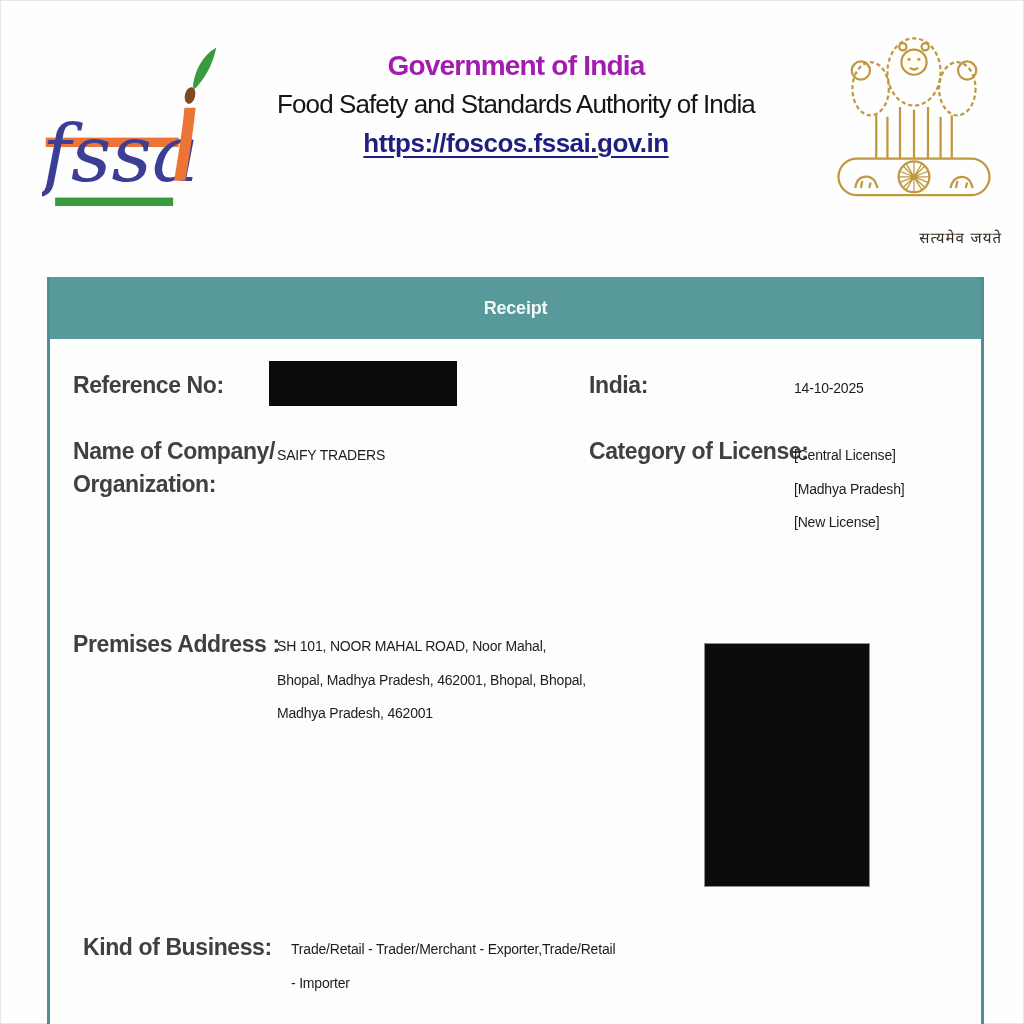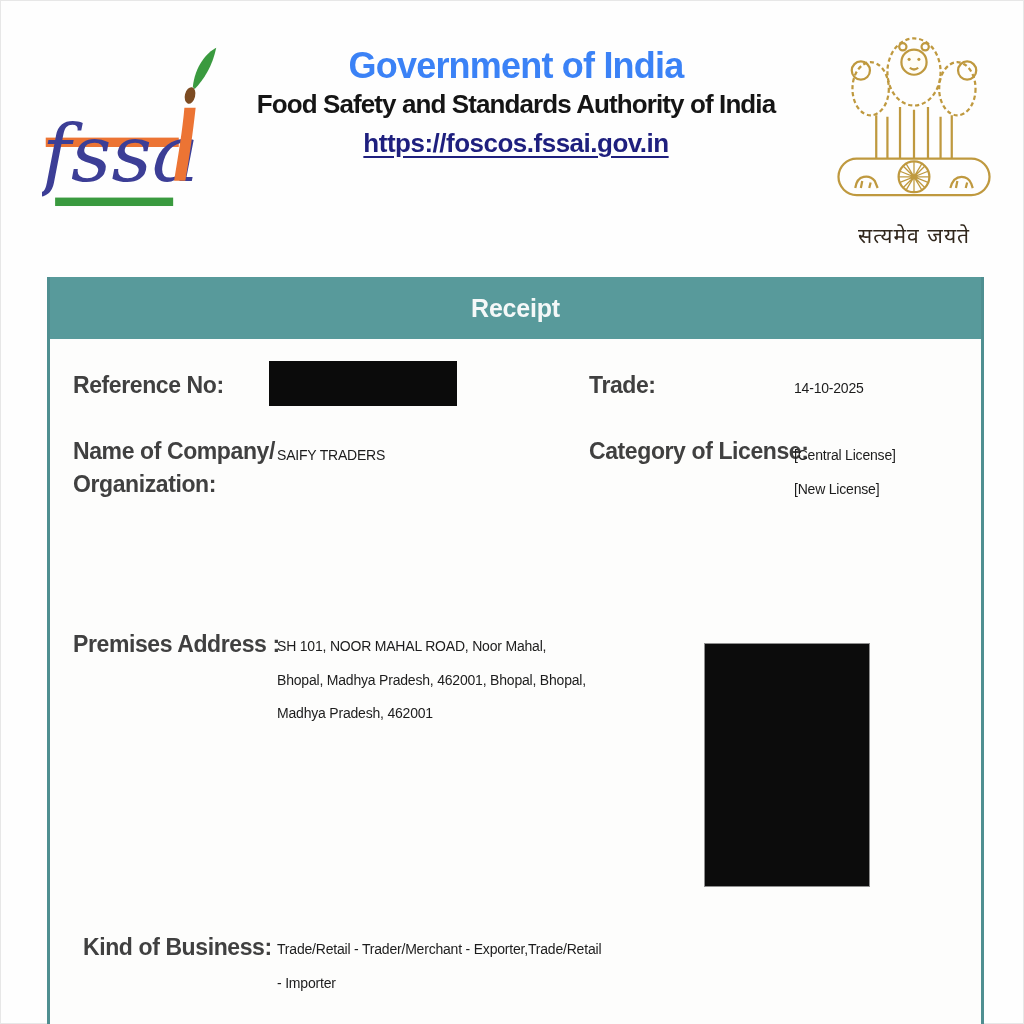--- a/index.html
+++ b/index.html
@@ -6,58 +6,58 @@
   html,body { background:#ffffff; }
   .page {
     position:relative; width:1024px; height:1024px; background:#fefefe;
     font-family:"Liberation Sans", sans-serif; color:#111;
     overflow:hidden; outline:1px solid #e7e7e7; outline-offset:-1px;
   }
 
   
   .logo-wrap { position:absolute; left:42px; top:38px; width:178px; height:188px; }
   .emblem-wrap { position:absolute; left:826px; top:30px; width:176px; height:208px; text-align:center; }
-  .emblem-caption { font-size:21px; color:#30261b; letter-spacing:1px; margin-top:1px;
-    font-family:"DejaVu Sans", sans-serif; }
+  .emblem-caption { font-size:15px; color:#30261b; letter-spacing:1px; margin-top:7px;
+    font-family:"DejaVu Sans", sans-serif;text-align:right; }
 
   .header-text { position:absolute; left:212px; top:46px; width:608px; text-align:center; }
-  .ht1 { font-size:36px; font-weight:bold; letter-spacing:-0.8px; line-height:39px; color:#3b82f6; }
-  .ht2 { font-size:26px; font-weight:bold; letter-spacing:-0.9px; line-height:38px; color:#151515; }
+  .ht1 { font-size:28px; font-weight:bold; letter-spacing:-0.8px; line-height:39px; color:#a21caf; }
+  .ht2 { font-size:26px; font-weight:normal; letter-spacing:-0.9px; line-height:38px; color:#151515; }
   .ht-url { line-height:40px; }
   .ht-url a { font-size:26px; font-weight:bold; letter-spacing:-0.5px; color:#1e1f7e;
     text-decoration:underline; text-underline-offset:4px; cursor:pointer;text-align:right; }
 
   
   .receipt {
     position:absolute; left:47px; top:277px; width:937px; height:747px;
     border-left:3px solid #4f8f91; border-right:3px solid #4f8f91; background:#fdfdfc;
   }
   .receipt-bar { height:62px; background:#589a9b; display:flex; align-items:center; justify-content:center; }
-  .receipt-bar span { color:#f4f8f8; font-size:25px; font-weight:bold; letter-spacing:-0.2px; }
+  .receipt-bar span { color:#f4f8f8; font-size:18px; font-weight:bold; letter-spacing:-0.2px; }
 
   .lbl { position:absolute; font-weight:bold; font-size:23px; letter-spacing:-0.4px; color:#404040; line-height:33px; }
   .val { position:absolute; font-size:14px; letter-spacing:-0.2px; color:#1c1c1c; line-height:33.5px; }
 
   .f-ref-label      { left:23px;  top:92px; }
   .redact-ref       { position:absolute; left:219px; top:84px; width:188px; height:45px; background:#0b0b0b; }
   .f-date-label     { left:539px; top:92px; }
   .f-date-value     { left:744px; top:95px; }
 
   .f-company-label  { left:23px;  top:158px; width:212px; }
   .f-company-value  { left:227px; top:162px; }
   .f-category-label { left:539px; top:158px; }
   .f-category-values{ left:744px; top:162px; }
 
   .f-premises-label { left:23px;  top:351px;text-align:right; }
   .f-premises-value { left:227px; top:353px; width:312px; }
   .redact-qr        { position:absolute; left:654px; top:366px; width:166px; height:244px;
                       background:#0c0c0c; border:1px solid #8f8f8f; }
 
   .f-business-label { left:33px;  top:654px; }
-  .f-business-value { left:227px; top:656px; width:330px; }
+  .f-business-value { left:241px; top:656px; width:330px; }
 </style>
 </head>
 <body>
 
 <div class="page">
 
   <div class="logo-wrap">
     <svg width="178" height="188" viewBox="0 0 190 200">
 
       <rect x="4" y="106" width="142" height="10" fill="#ec7434"></rect>
@@ -115,28 +115,29 @@
     <div class="emblem-caption">सत्यमेव जयते</div>
   </div>
 
   <div class="receipt">
     <div class="receipt-bar">
       <span>Receipt</span>
     </div>
 
     <div class="lbl f-ref-label">Reference No:</div>
     <div class="redact-ref"></div>
-    <div class="lbl f-date-label">Trade:</div>
+    <div class="lbl f-date-label">India:</div>
     <div class="val f-date-value">14-10-2025</div>
 
     <div class="lbl f-company-label">Name of Company/ Organization:</div>
     <div class="val f-company-value">SAIFY TRADERS</div>
     <div class="lbl f-category-label">Category of License:</div>
     <div class="val f-category-values">
       <div>[Central License]</div>
+      <div>[Madhya Pradesh]</div>
       <div>[New License]</div>
     </div>
 
     <div class="lbl f-premises-label">Premises Address :</div>
     <div class="val f-premises-value">SH 101, NOOR MAHAL ROAD, Noor Mahal, Bhopal, Madhya Pradesh, 462001, Bhopal, Bhopal, Madhya Pradesh, 462001</div>
     <div class="redact-qr"></div>
 
     <div class="lbl f-business-label">Kind of Business:</div>
     <div class="val f-business-value">Trade/Retail - Trader/Merchant - Exporter,Trade/Retail - Importer</div>
   </div>

